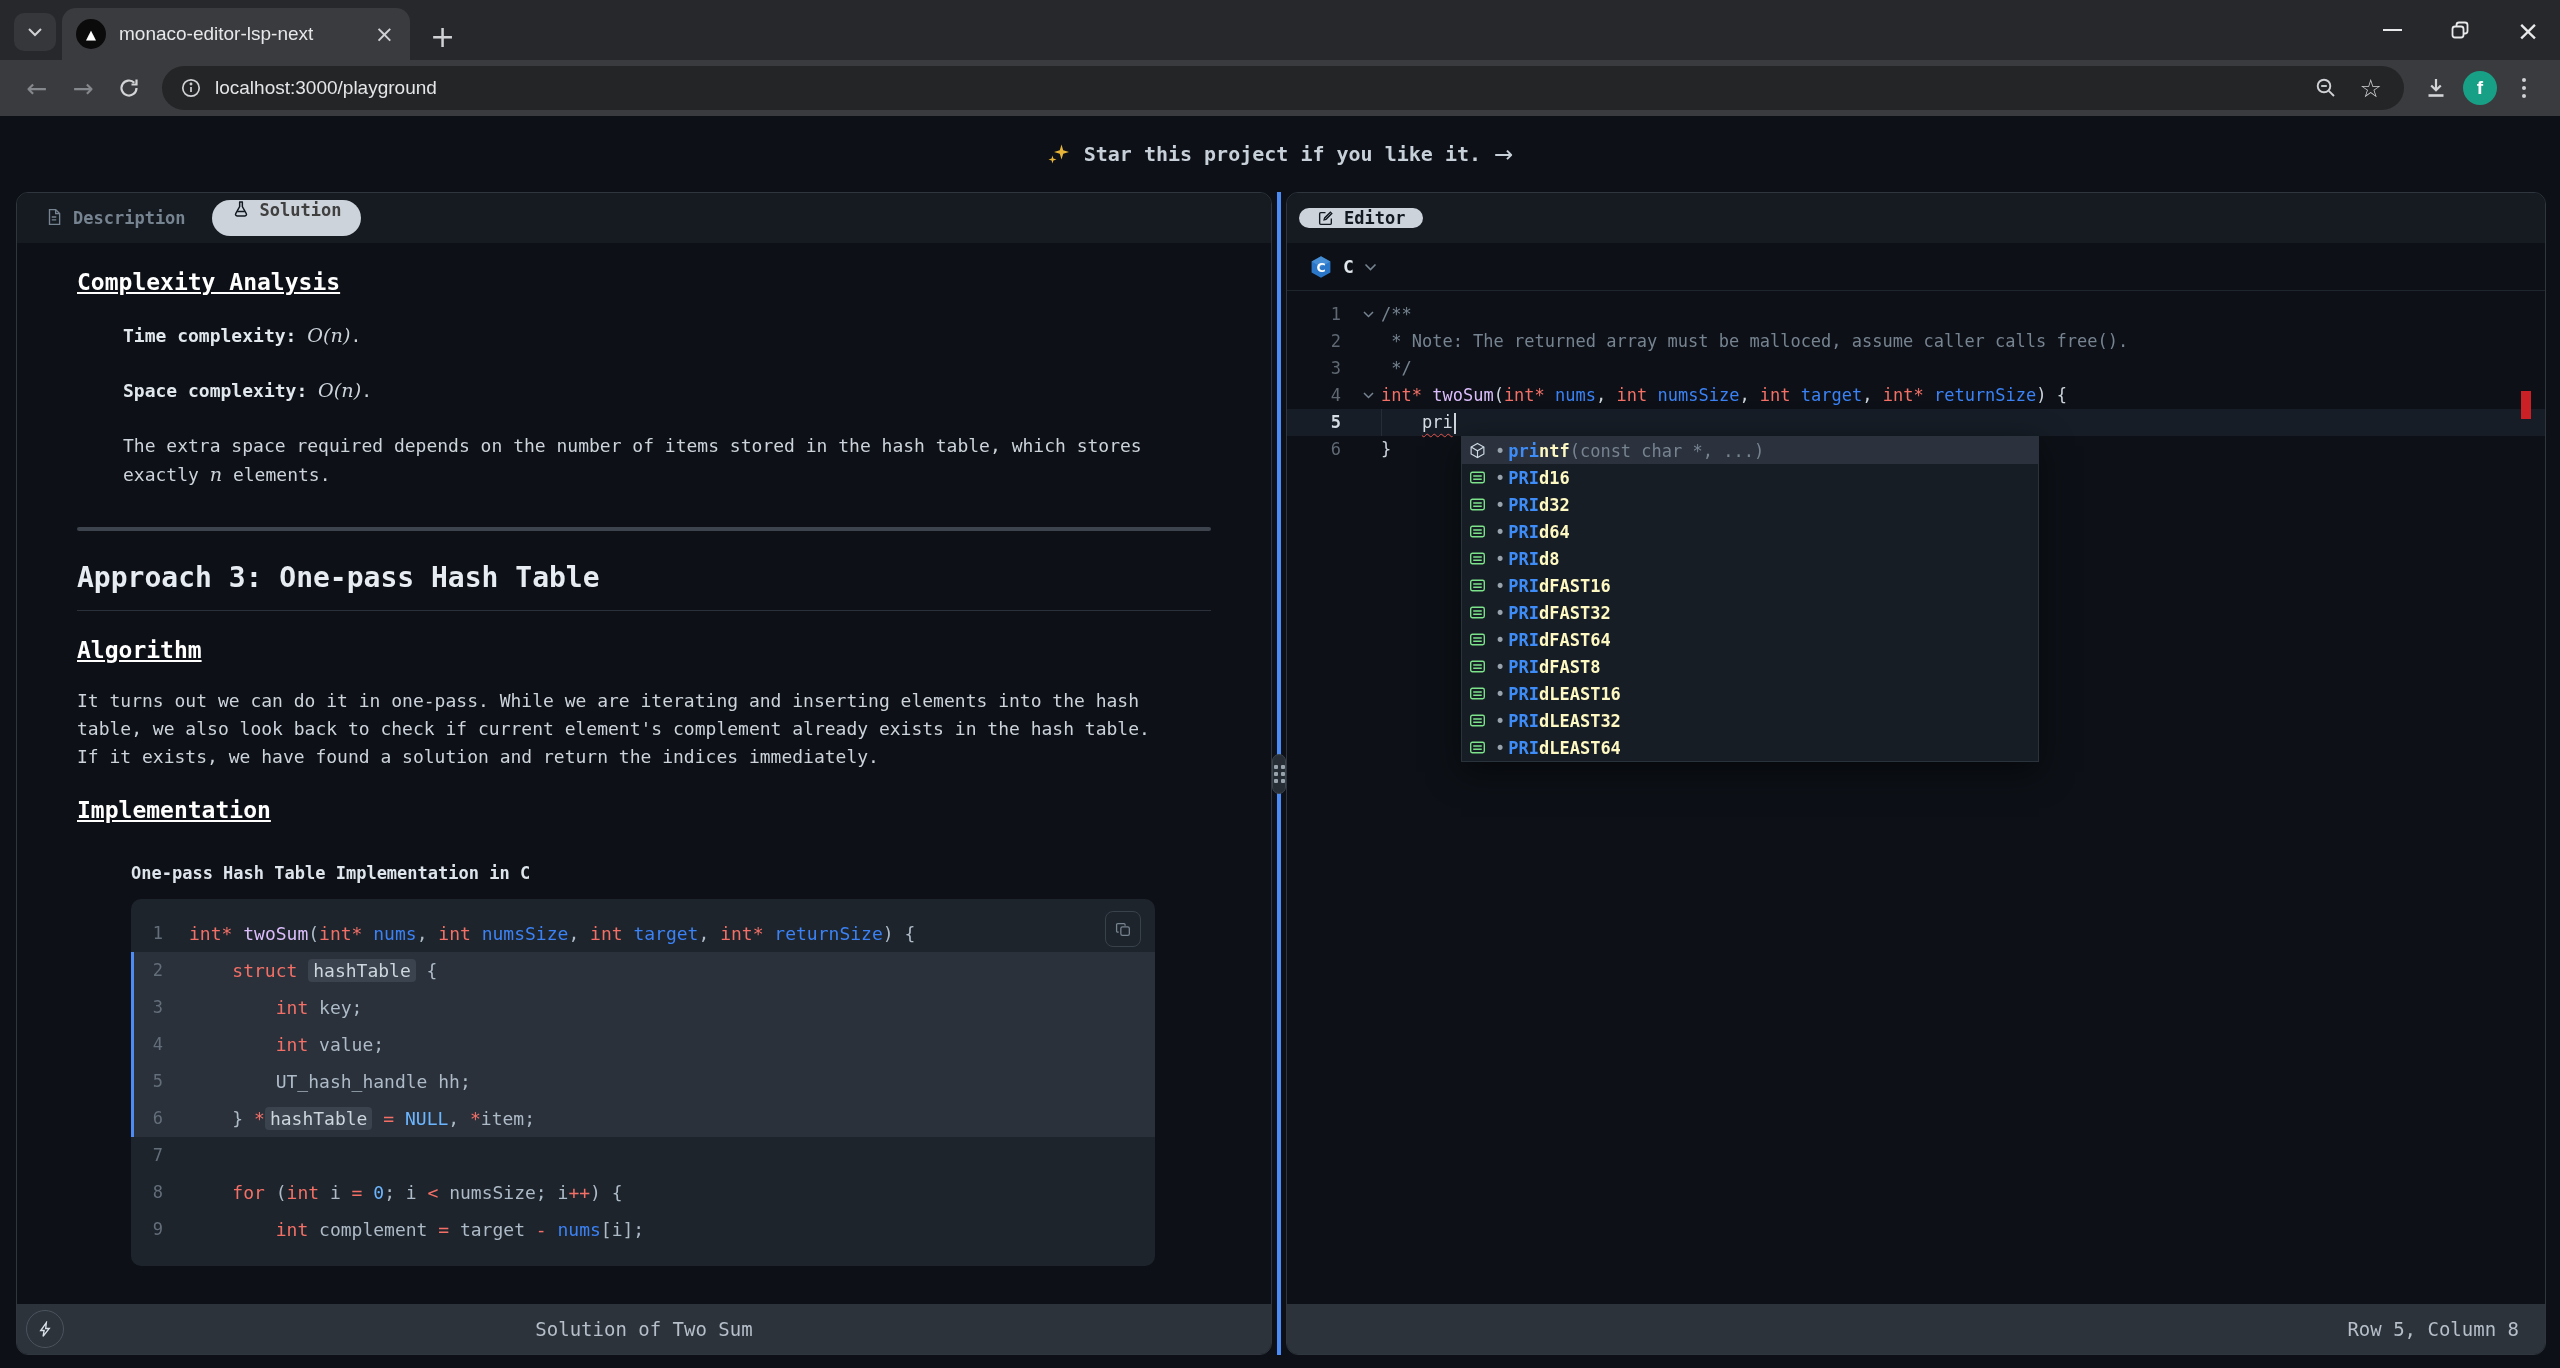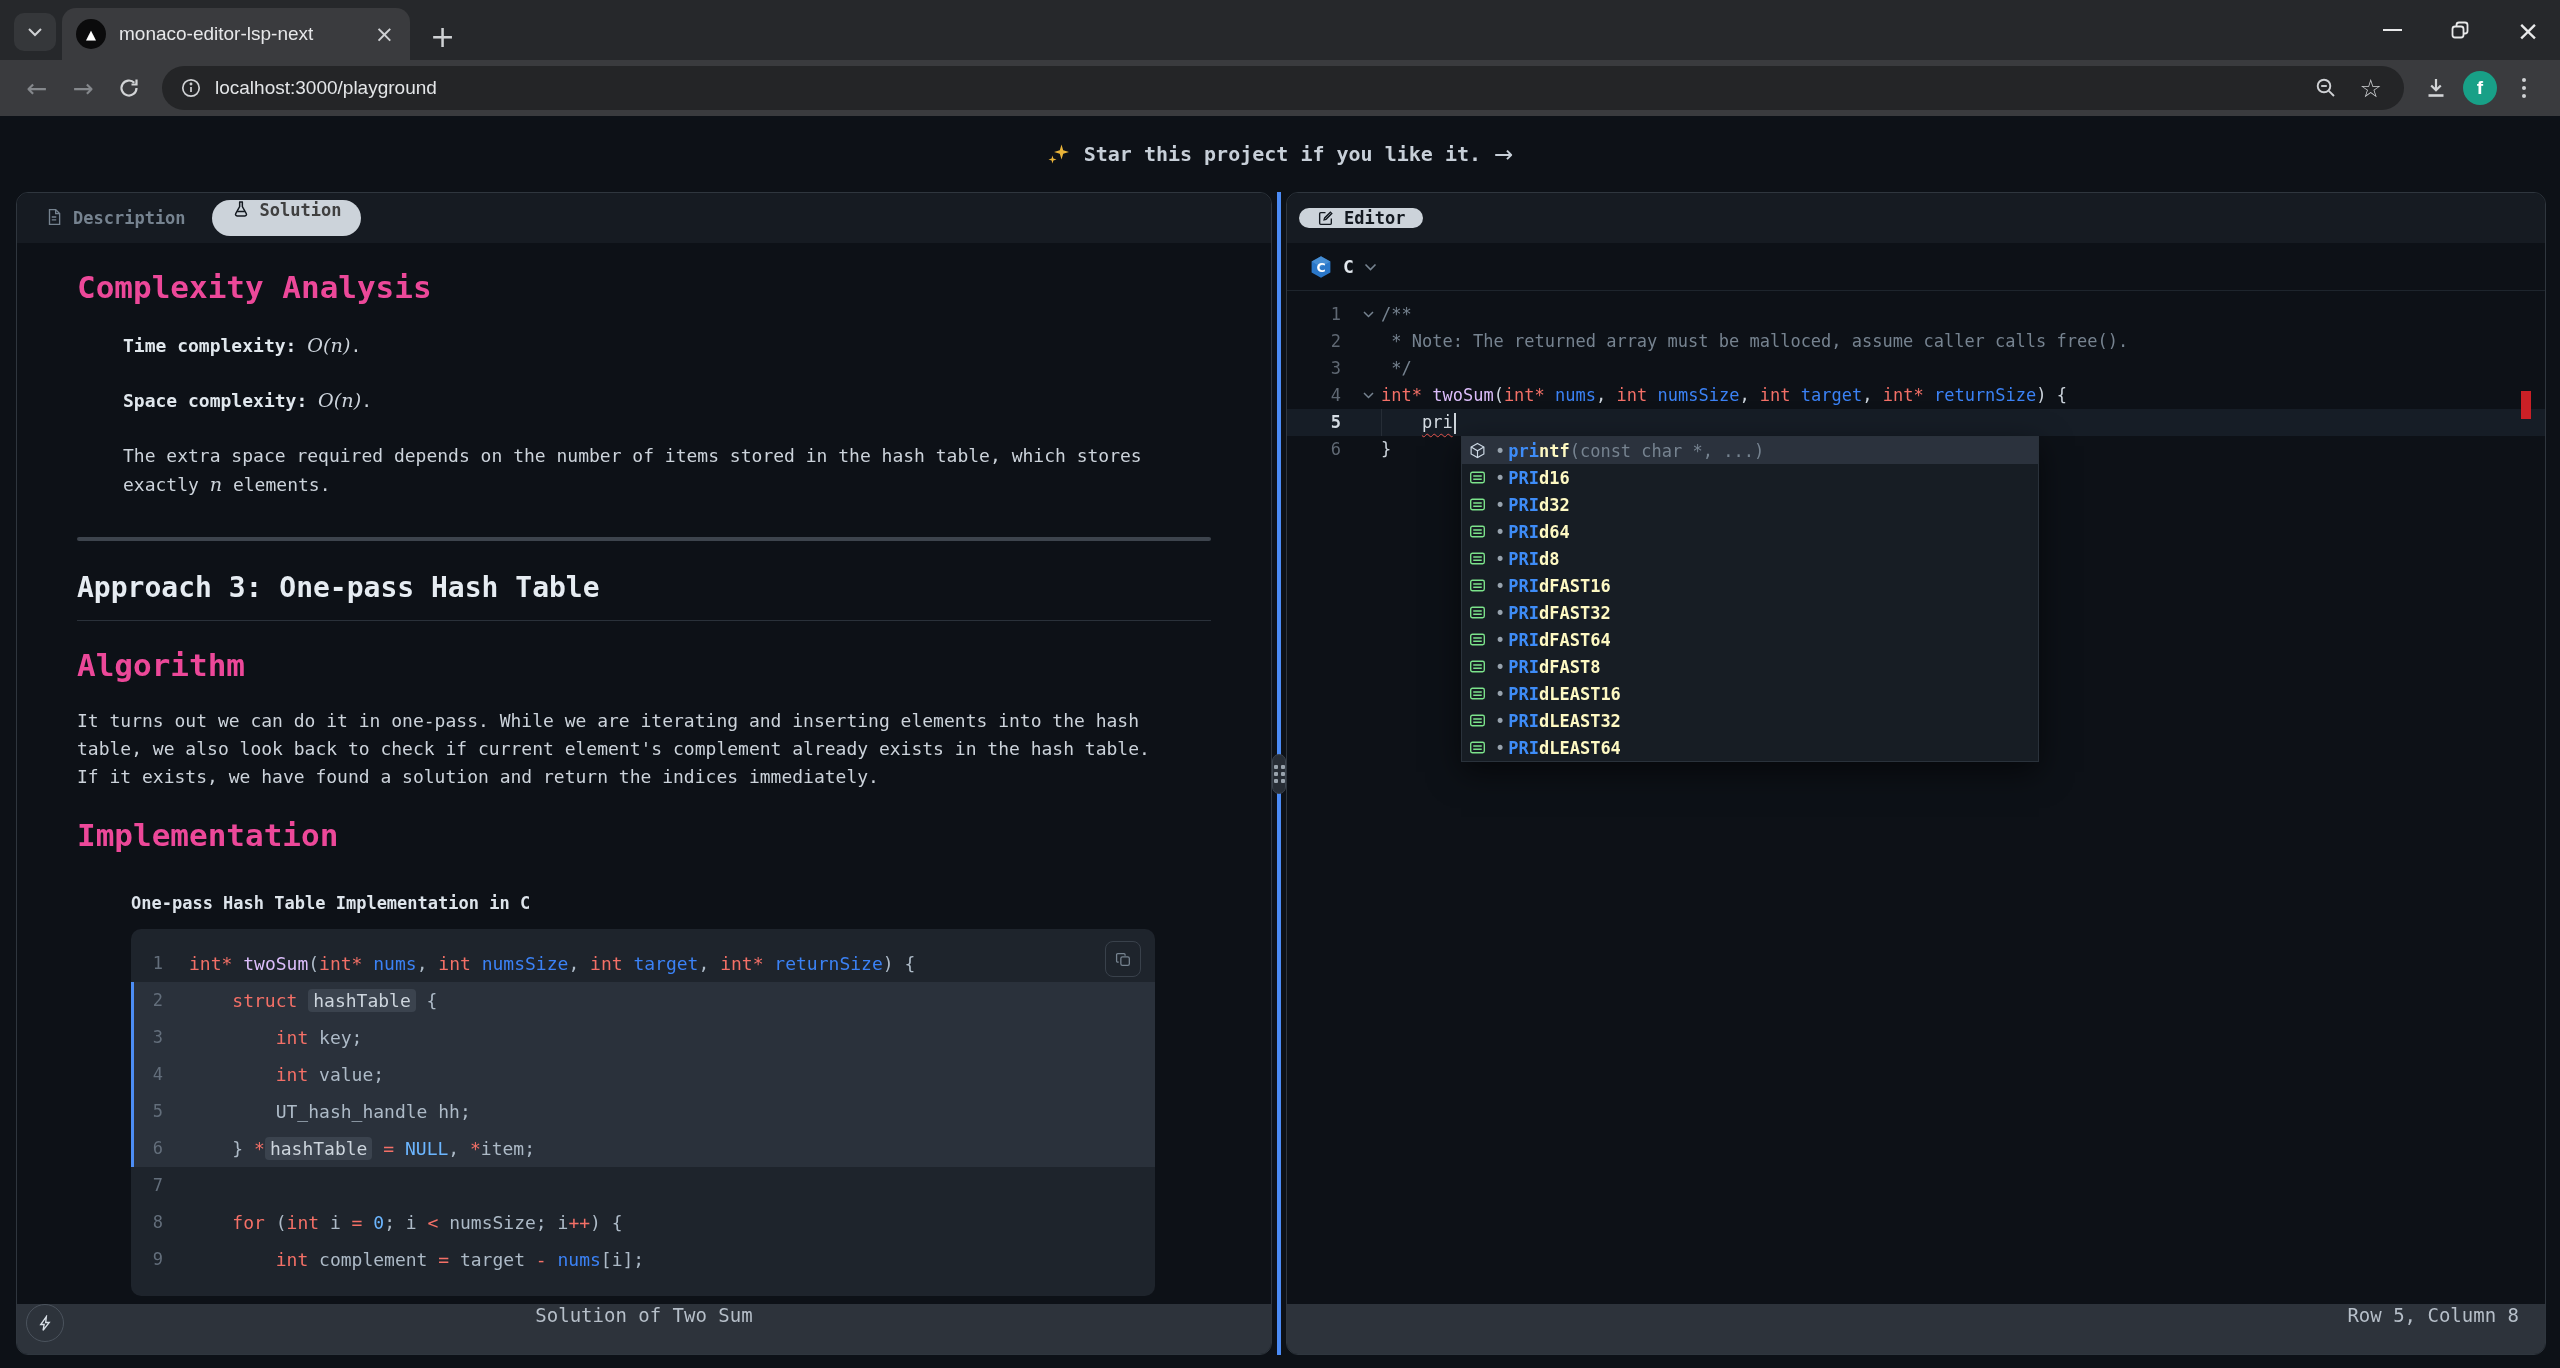--- a/index.html
+++ b/index.html
@@ -58,42 +58,42 @@
   .grip { position:relative; z-index:2; width:24px; height:40px; border-radius:7px; background:#272d35;
           border:1px solid #3b434d; display:grid; grid-template-columns:repeat(2,4px); grid-auto-rows:4px;
           gap:3px; place-content:center; }
   .grip i { background:#99a3ad; border-radius:1px; }
 
   
   .ptabs { height:50px; background:#161b22; display:flex; align-items:center; padding-left:28px; gap:26px; flex:none; }
   .ptab { display:flex; gap:10px; font-size:17px; font-weight:700; color:#768390; }
   .ptab.pill { background:#ccd3da; color:#404040; border-radius:999px; height:36px; padding:0 20px; }
   .doc { flex:1; padding:0 60px; overflow:hidden; position:relative; color:#ccd3db; }
-  .md-h3 { font-size:31px; font-weight:700; color:#ec4899; margin-top:26px; }
+  .md-h3 { font-size:23px; font-weight:700; color:#ffffff; margin-top:26px;text-decoration:underline; }
   .md-h2 { font-size:28px; font-weight:700; color:#e6ecf2; margin-top:30px; padding-bottom:16px; border-bottom:1px solid #2a313a; }
   .md-indent { margin-left:46px; width:95ch; font-size:18px; }
   .md-indent p { margin:26px 0 0; line-height:29px; }
   .md-p { margin:24px 0 0; line-height:28px; font-size:18px; width:100.5ch; }
   .md-hr { height:4px; background:#3d444d; margin-top:38px; border-radius:2px; }
   .tok-b { font-weight:700; color:#e0e7ed; }
   .tok-math { font-family:"DejaVu Serif",serif; font-style:italic; font-size:1.07em; }
   .codecard-label { margin:40px 0 16px 54px; font-size:17px; font-weight:700; color:#dde4eb; }
   .codecard { position:relative; margin:14px 0 0 54px; width:1024px; background:#1e242c; border-radius:10px;
               padding:16px 0 18px; font-size:18px; }
   .crow { display:flex; height:37px; line-height:37px; }
   .crow.hl { background:#2a313b; box-shadow:inset 3px 0 0 #4c8df5; }
   .cln { width:58px; flex:none; text-align:right; padding-right:26px; color:#636e7b; font-size:17px; }
   .ccode { white-space:pre; }
   .tok-k{color:#f47067} .tok-f{color:#dcbdfb} .tok-v{color:#3b82f6} .tok-c{color:#6cb6ff}
   .tok-p{color:#adbac7} .tok-m{color:#768390} .tok-t{color:#ccd3db}
   .tok-chip{background:#3b434e;border-radius:4px;padding:1px 5px;color:#cdd5dd;}
   .copybtn { position:absolute; top:12px; right:14px; width:36px; height:36px; border:1px solid #39414b;
              border-radius:8px; background:none; display:flex; align-items:center; justify-content:center; }
 
-  .pfoot { height:50px; background:#2d333b; flex:none; display:flex; align-items:flex-start; position:relative; }
+  .pfoot { height:50px; background:#2d333b; flex:none; display:flex; align-items:center; position:relative; }
   .pfoot-text { position:absolute; left:0; right:0; text-align:center; color:#b6bfc9; font-size:19px; }
   .bolt { margin-left:9px; width:38px; height:38px; border-radius:50%; border:1.5px solid #4b535d; background:none;
           display:flex; align-items:center; justify-content:center; z-index:1; }
   .rfoot { justify-content:flex-end; padding-right:26px; color:#b6bfc9; font-size:19px; }
 
   
   .ehead { height:50px; background:#161b22; display:flex; align-items:center; padding-left:12px; flex:none; }
   .epill { display:flex; align-items:center; gap:10px; background:#ccd3da; color:#131920; border-radius:999px;
            height:20px; padding:0 18px; font-size:17px; font-weight:700; }
   .langrow { height:48px; display:flex; align-items:center; gap:10px; padding-left:22px;

